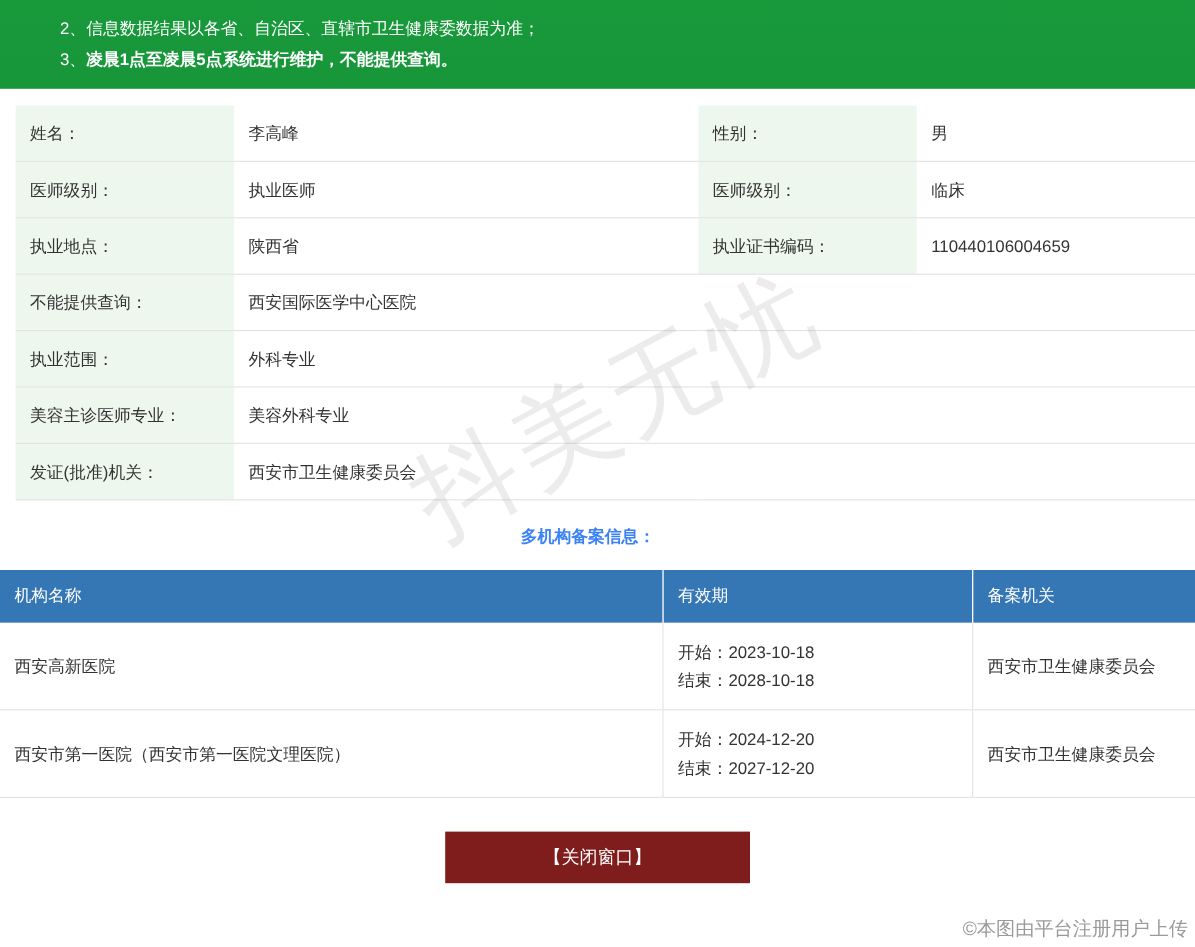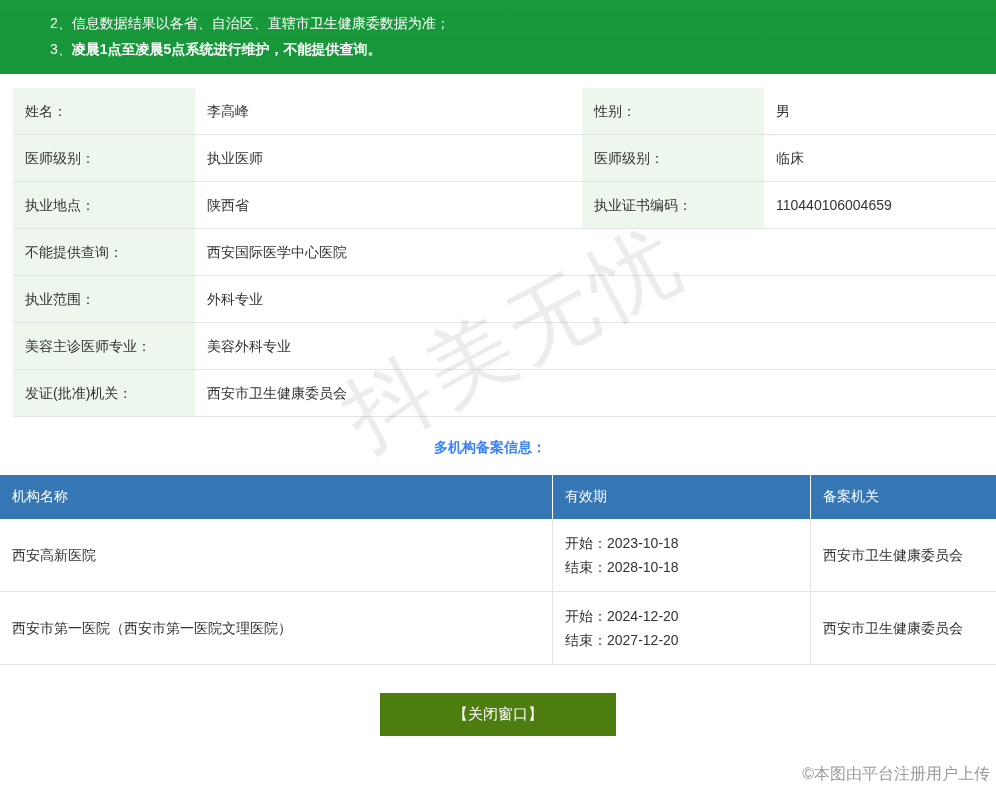--- a/index.html
+++ b/index.html
@@ -106,22 +106,22 @@
   .date-line { white-space: nowrap; }
   .date-line .dk { letter-spacing: 0; }
 
   
   .footer {
     padding: 28px 0 0 0;
     text-align: center;
   }
   .close-btn {
     display: inline-block;
-    width: 236px;
-    background: #4d7c0f;
+    width: 254px;
+    background: #7f1d1d;
     color: #ffffff;
     font-size: 15px;
     padding: 12px 0;
     border: none;
     cursor: pointer;
     font-family: "Liberation Sans", sans-serif;
   }
 
   
   .wm-big {

